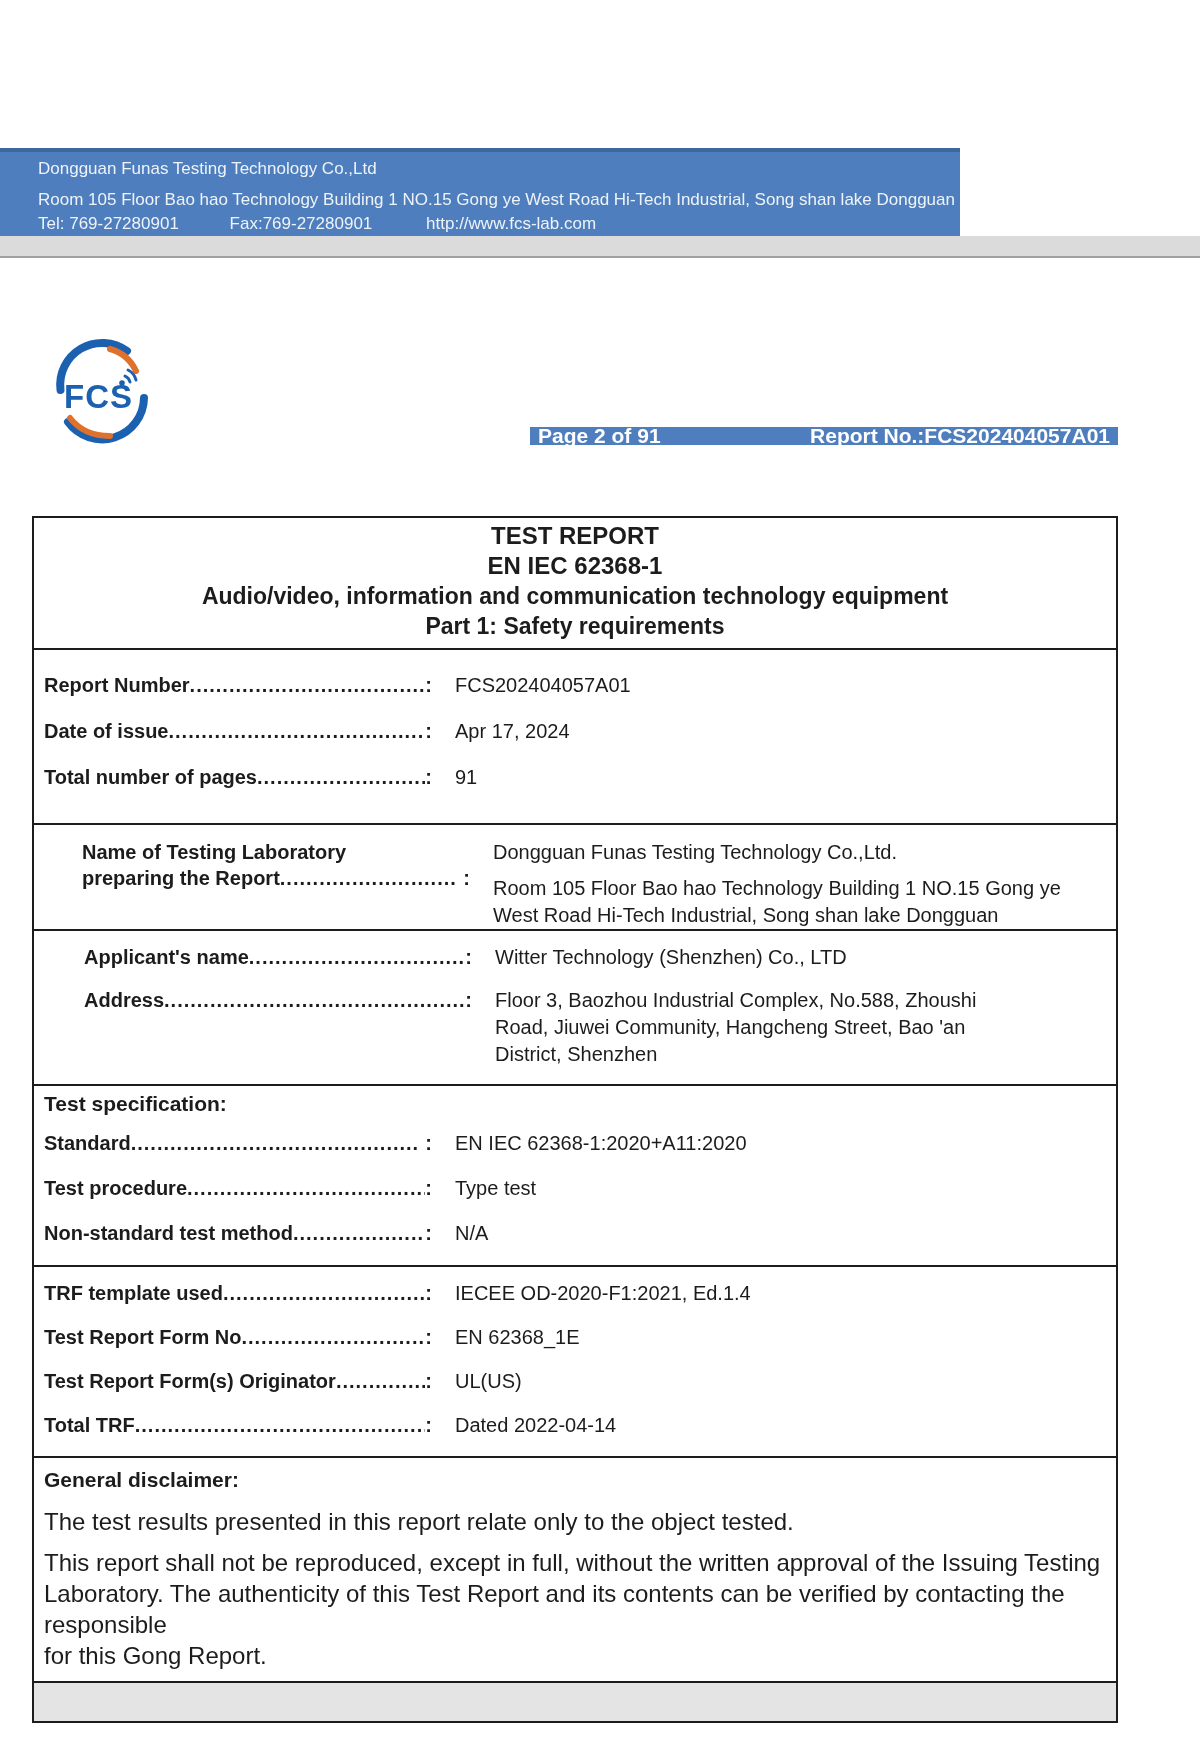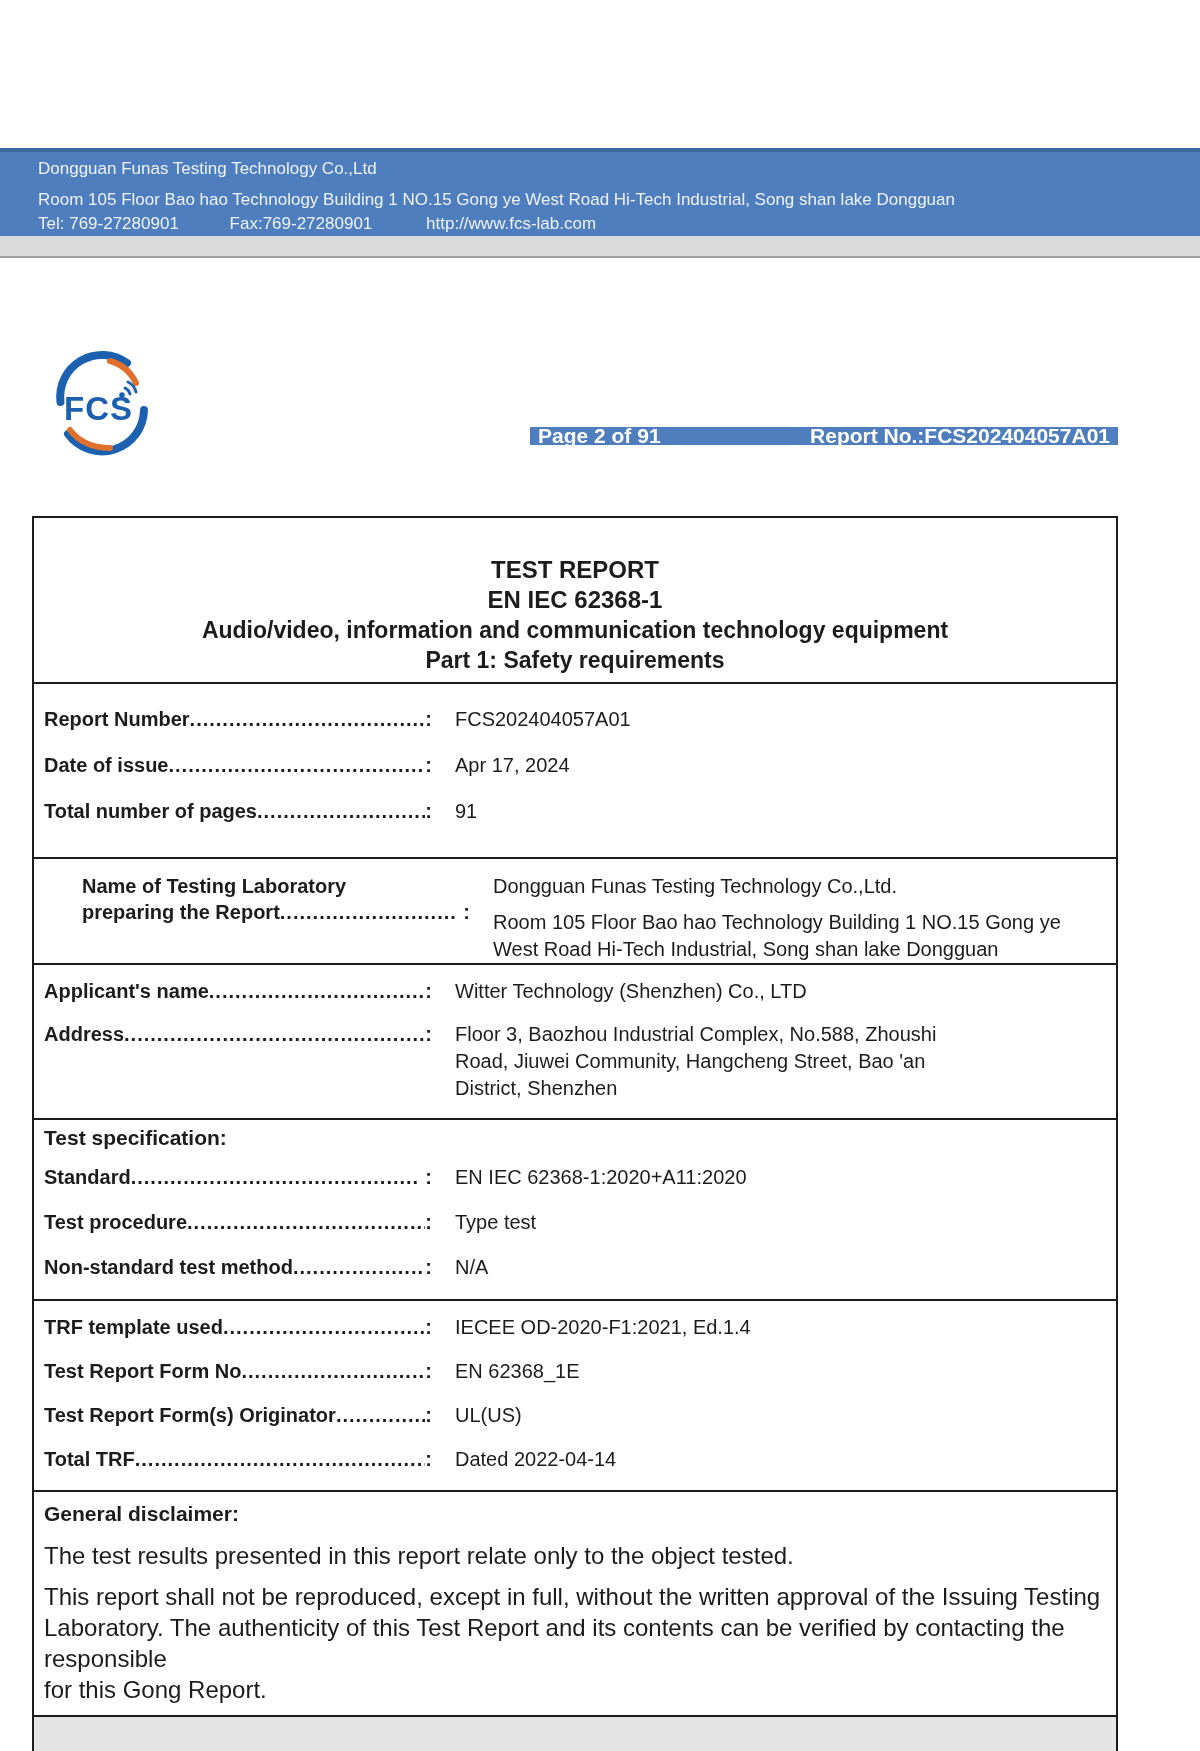--- a/index.html
+++ b/index.html
@@ -1,45 +1,45 @@
 <!DOCTYPE html>
 <html><head>
 <meta charset="utf-8">
 <style>
   html,body{margin:0;padding:0;background:#ffffff;}
   body{width:1200px;height:1751px;position:relative;font-family:"Liberation Sans",sans-serif;color:#1c1c1c;}
   .page{position:absolute;inset:0;background:#ffffff;overflow:hidden;}
 
   
-  .band{position:absolute;left:0;top:148px;width:1200px;height:88px;background:#4e7ebd;
+  .band{position:absolute;left:0;top:148px;width:960px;height:88px;background:#4e7ebd;
         border-top:4px solid #3a689f;box-sizing:border-box;color:#eef3f8;padding-left:38px;}
   .band .l1{font-size:17px;line-height:20px;margin-top:7px;}
   .band .l2{font-size:17px;line-height:20px;margin-top:11px;}
   .band .l3{font-size:17px;line-height:20px;margin-top:4px;}
   .band .l3 .gap1{margin-left:46px;}
   .band .l3 .gap2{margin-left:49px;}
   .greystrip{position:absolute;left:0;top:236px;width:1200px;height:22px;background:#dbdbdb;
         border-bottom:2px solid #9f9f9f;box-sizing:border-box;}
 
   
-  .logo{position:absolute;left:52px;top:348px;width:100px;height:114px;}
+  .logo{position:absolute;left:52px;top:336px;width:100px;height:114px;}
 
   
   .pagebar{position:absolute;left:530px;top:427px;width:588px;height:18px;background:#4e7ebd;
         display:flex;justify-content:space-between;align-items:center;padding:0 8px;box-sizing:border-box;}
   .pagebar span{color:#ffffff;font-weight:bold;font-size:21px;white-space:nowrap;}
 
   
   .rtable{position:absolute;left:32px;top:516px;width:1086px;border:2px solid #1c1c1c;box-sizing:border-box;background:#fff;}
   .tsection{box-sizing:border-box;}
   .tsection + .tsection{border-top:2px solid #1c1c1c;}
-  .sec1{min-height:130px;padding:3px 0 0;margin-top:34px;}
+  .sec1{min-height:130px;padding:3px 0 0;}
   .sec2{min-height:175px;padding-top:22px;}
   .sec3{min-height:101px;padding-top:14px;}
-  .sec4{min-height:135px;padding-top:13px;}
+  .sec4{min-height:135px;padding-top:13px;padding-left:40px;}
   .sec5{min-height:158px;padding-top:4px;}
   .sec6{min-height:169px;padding-top:13px;}
   .sec7{min-height:165px;padding-top:8px;}
   .sec8{min-height:40px;background:#e4e4e4;}
 
   .hline{text-align:center;font-weight:bold;font-size:23px;line-height:30px;}
   .hline.big{font-size:24px;}
 
   .trow{display:flex;align-items:flex-start;padding-left:10px;}
   .sec2 .trow{margin-bottom:19px;}

